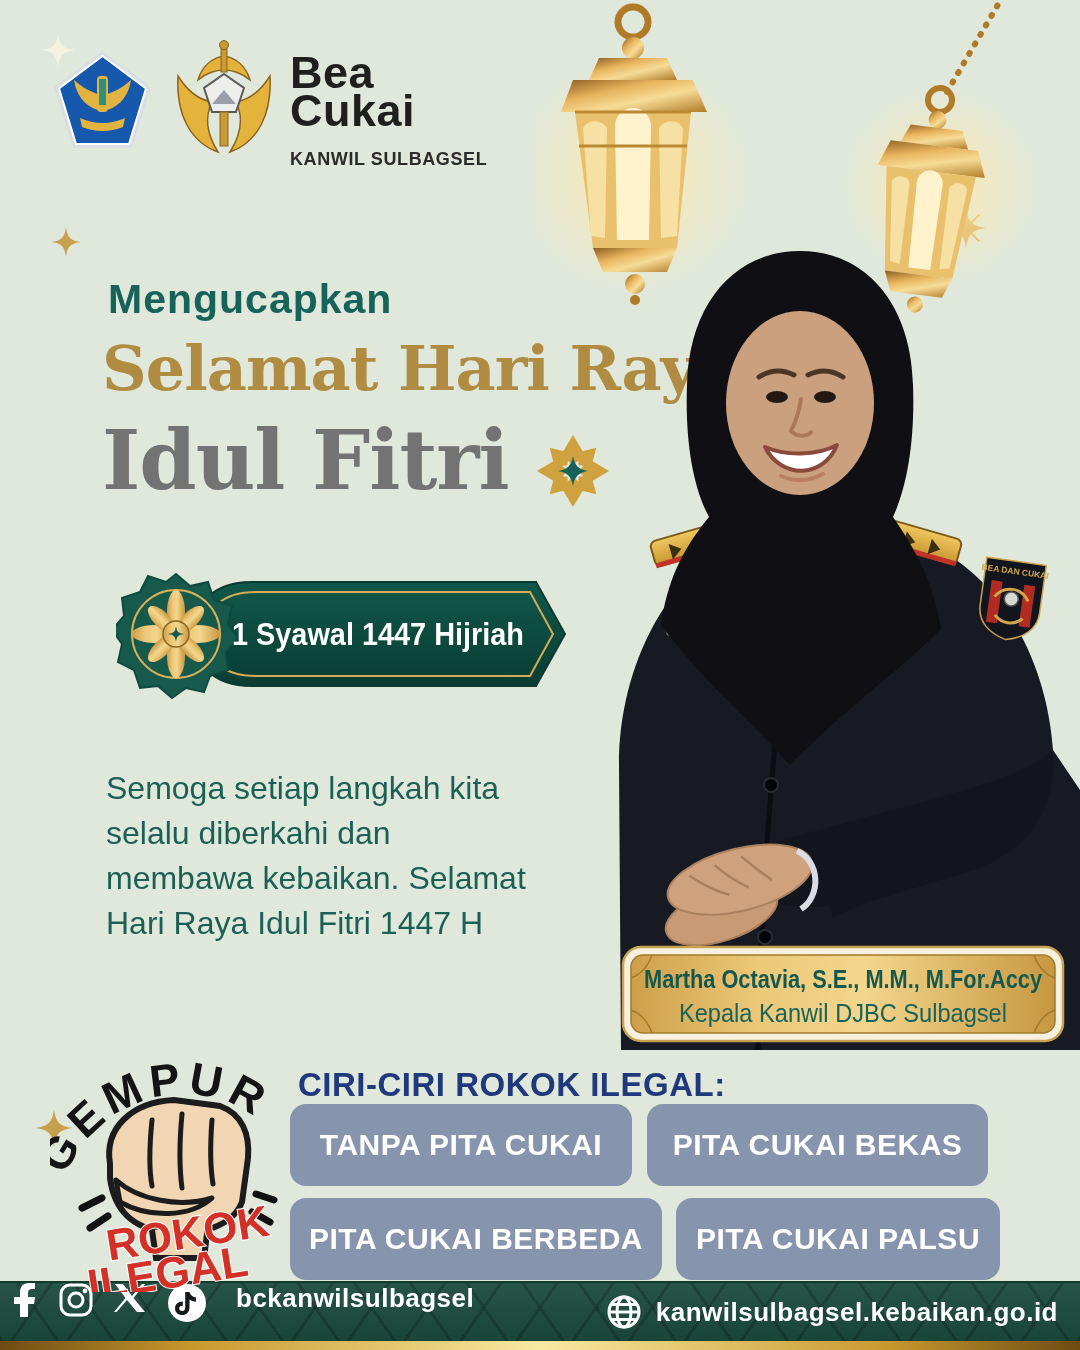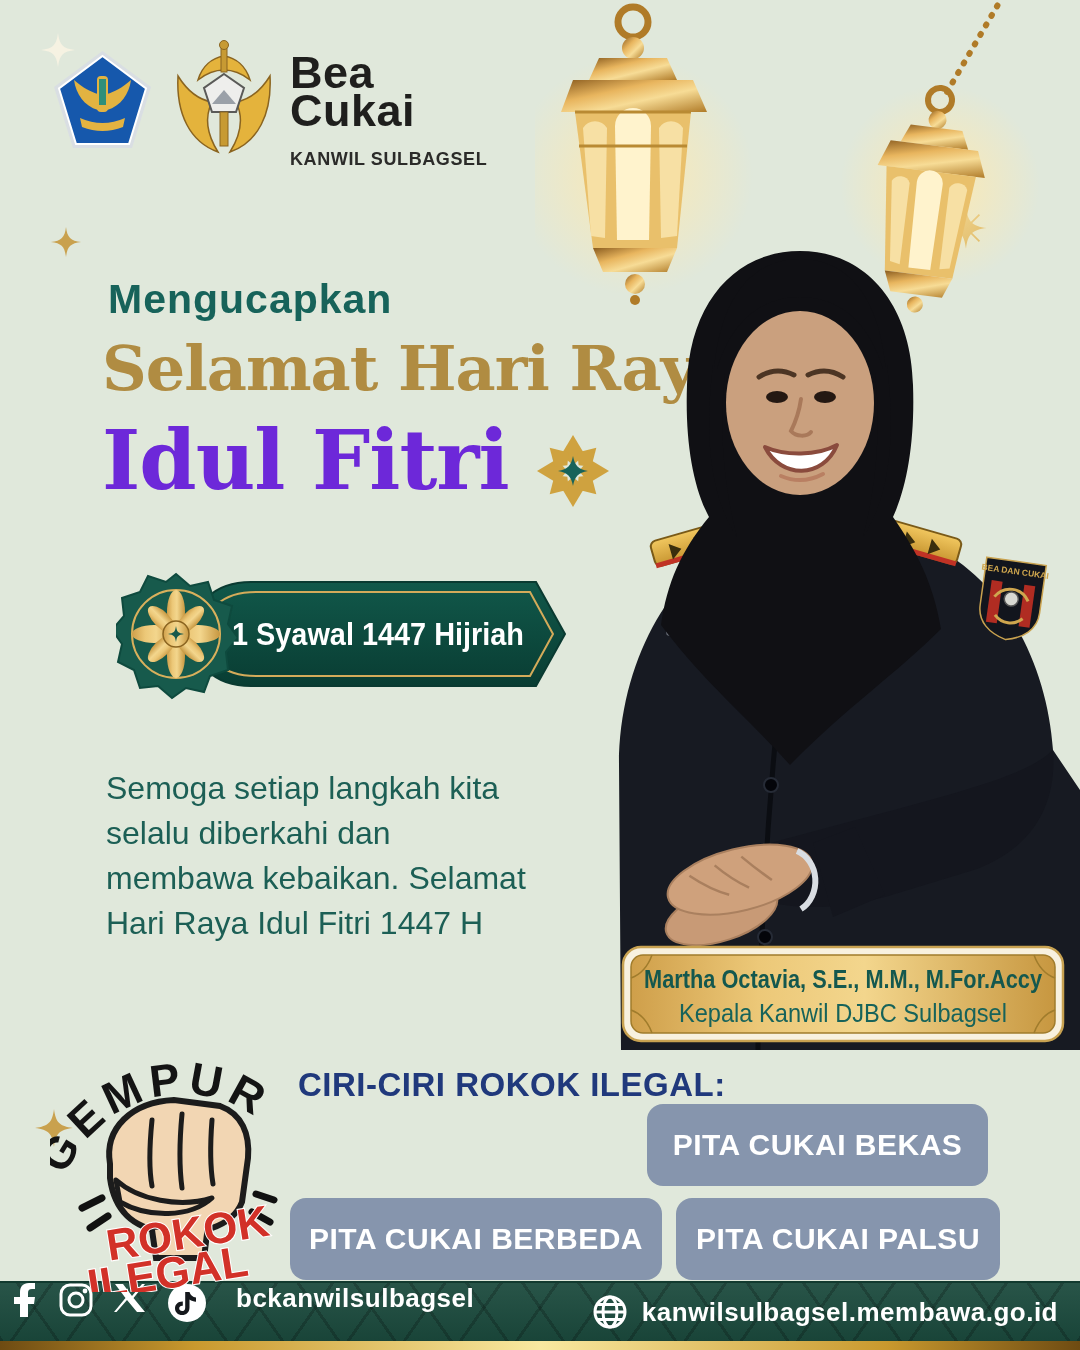--- a/index.html
+++ b/index.html
@@ -10,21 +10,21 @@
   
   .brand-text{position:absolute;left:290px;top:54px;color:#1f1f1d;}
   .brand-line{font-size:45px;font-weight:bold;line-height:38px;letter-spacing:.5px;}
   .brand-sub{margin-top:19px;font-size:18px;font-weight:bold;letter-spacing:.6px;color:#2b2b29;}
 
   
   .kicker{position:absolute;left:108px;top:268px;font-size:41px;font-weight:bold;color:#17635a;letter-spacing:1px;margin-top:8px;}
   .title1{position:absolute;left:102px;top:332px;font-family:"DejaVu Serif",serif;font-weight:bold;
           font-size:62px;color:#b08c42;letter-spacing:-1px;white-space:nowrap;}
   .title2{position:absolute;left:102px;top:412px;font-family:"DejaVu Serif",serif;font-weight:bold;
-          font-size:82px;color:#6d28d9;letter-spacing:-1px;white-space:nowrap;}
+          font-size:82px;color:#737373;letter-spacing:-1px;white-space:nowrap;}
   .message{position:absolute;left:106px;top:766px;width:420px;font-size:32px;line-height:45px;color:#1c5f55;}
 
   
   .ciri-heading{position:absolute;left:298px;top:1066px;font-size:33px;font-weight:bold;color:#20397c;letter-spacing:.5px;}
   .pills{position:absolute;left:290px;top:1104px;width:714px;height:180px;}
   .pill{position:absolute;height:82px;background:#8695ad;border-radius:16px;display:flex;align-items:center;
         justify-content:center;color:#fff;font-weight:bold;font-size:30px;letter-spacing:.5px;white-space:nowrap;}
   .pill1{left:0;top:0;width:342px;}
   .pill2{left:357px;top:0;width:341px;}
   .pill3{left:0;top:94px;width:372px;}
@@ -306,20 +306,21 @@
       <path d="M-96,36 L-76,26 M-88,56 L-70,44 M96,28 L78,22 M92,50 L74,40" stroke="#111" stroke-width="7" stroke-linecap="round"></path>
     </g>
     <g font-weight="bold" font-size="44" fill="#d23128" stroke="#ffffff" stroke-width="2" style="paint-order:stroke" text-anchor="middle">
       <text transform="translate(140,212) rotate(-9)">ROKOK</text>
       <text transform="translate(120,252) rotate(-9)">ILEGAL</text>
     </g>
   </svg>
 
   <div class="ciri-heading">CIRI-CIRI ROKOK ILEGAL:</div>
   <div class="pills">
+    <div class="pill pill1">TANPA PITA CUKAI</div>
     <div class="pill pill2">PITA CUKAI BEKAS</div>
     <div class="pill pill3">PITA CUKAI BERBEDA</div>
     <div class="pill pill4">PITA CUKAI PALSU</div>
   </div>
 
   <div class="footer">
     <div class="footer-green">
       <div class="social">
         <svg width="26" height="34" viewBox="0 0 26 34">
           <path d="M18,6 h5 V0 h-6 c-6,0 -9,3.5 -9,9 v5 H2 v7 h6 v13 h8 V21 h6 l1,-7 h-7 v-4 c0,-2.5 1,-4 4,-4 z" fill="#fff"></path>
@@ -337,19 +338,19 @@
           <path d="M22.5,9 c1,3.2 3.2,5.2 6.5,5.6 v4.2 c-2.4,-.1 -4.5,-.9 -6.5,-2.2 v7.8 c0,4.6 -3.2,7.6 -7.4,7.6 c-4.2,0 -7.1,-3 -7.1,-6.8 c0,-4.1 3.3,-7 7.8,-6.8 v4.3 c-2,-.3 -3.6,.8 -3.6,2.6 c0,1.7 1.3,2.8 2.9,2.8 c1.8,0 3.1,-1.2 3.1,-3.4 V9 Z" fill="#15181c"></path>
         </svg>
         <span class="handle">bckanwilsulbagsel</span>
       </div>
       <div class="site">
         <svg width="36" height="36" viewBox="0 0 36 36">
           <circle cx="18" cy="18" r="15" fill="none" stroke="#fff" stroke-width="3"></circle>
           <ellipse cx="18" cy="18" rx="7" ry="15" fill="none" stroke="#fff" stroke-width="3"></ellipse>
           <path d="M3,18 h30 M5,10.5 h26 M5,25.5 h26" stroke="#fff" stroke-width="3" fill="none"></path>
         </svg>
-        <span class="site-text">kanwilsulbagsel.membawa.go.id</span>
+        <span class="site-text">kanwilsulbagsel.kebaikan.go.id</span>
       </div>
     </div>
     <div class="footer-gold"></div>
   </div>
 
 </div>
 
 </body></html>

